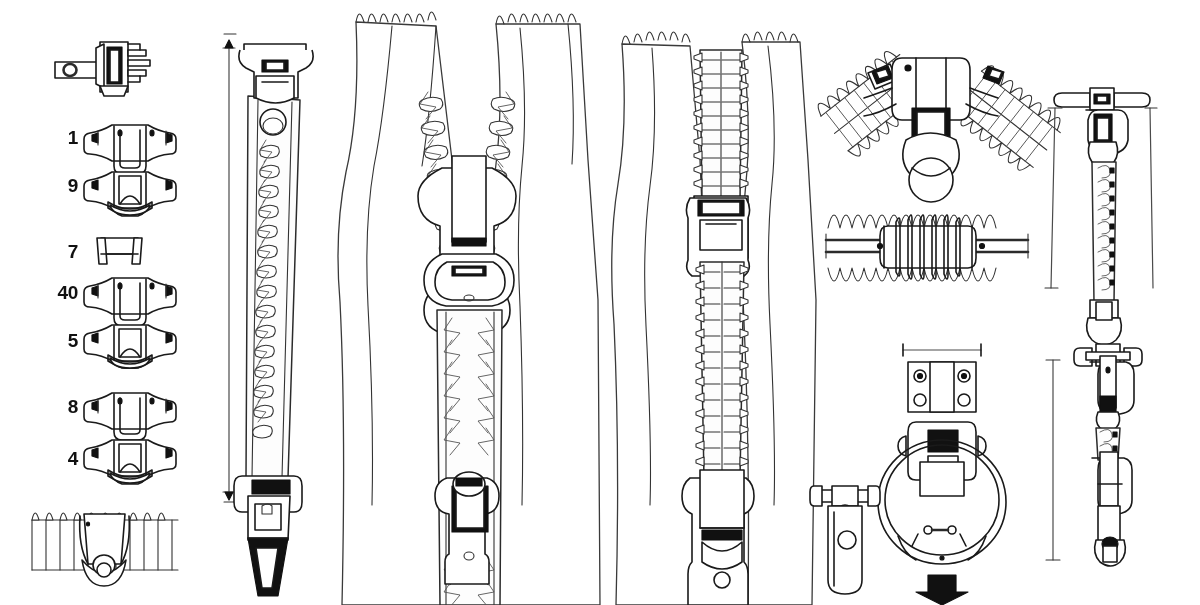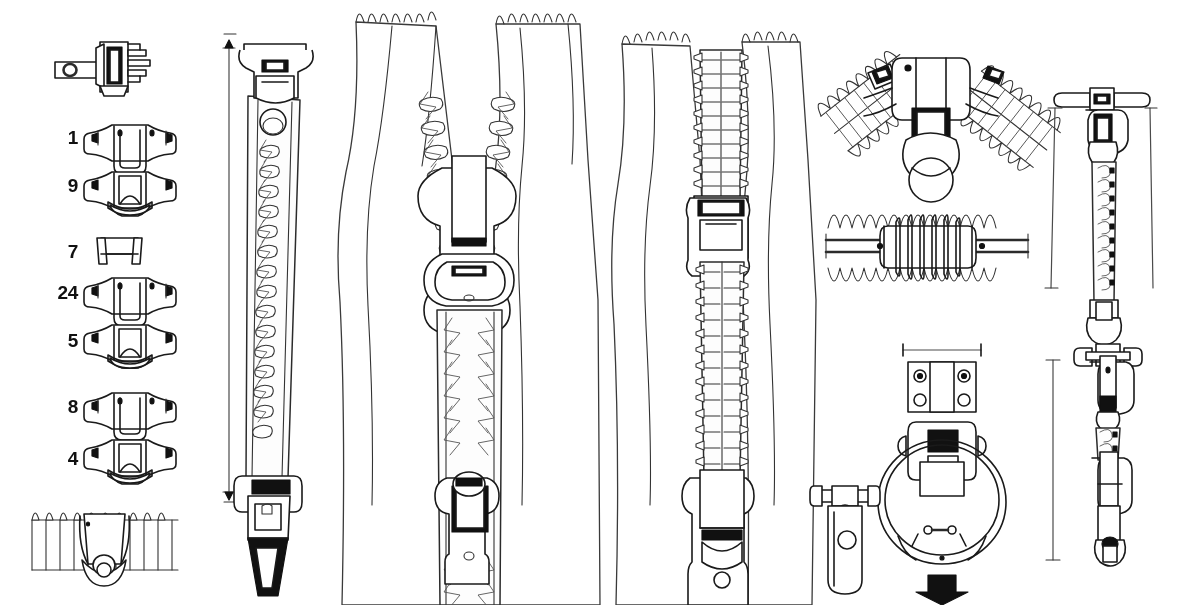--- a/index.html
+++ b/index.html
@@ -638,18 +638,18 @@
       <path class="fillw" d="M1096,540 q-4,14 4,22 q11,8 20,0 q8,-8 4,-22 z"></path>
       <ellipse class="fillk" cx="1110" cy="544" rx="8" ry="7"></ellipse>
       <path class="fillw" d="M1103,546 L1117,546 L1117,562 L1103,562 Z"></path>
     </g>
 
   </svg>
 
   <div class="label" style="left:52px;top:128px;width:26px;">1</div>
   <div class="label" style="left:40px;top:176px;width:38px;">9</div>
   <div class="label" style="left:52px;top:242px;width:26px;">7</div>
-  <div class="label" style="left:40px;top:283px;width:38px;">24</div>
+  <div class="label" style="left:40px;top:283px;width:38px;">40</div>
   <div class="label" style="left:52px;top:331px;width:26px;">5</div>
   <div class="label" style="left:52px;top:397px;width:26px;">8</div>
   <div class="label" style="left:52px;top:449px;width:26px;">4</div>
 
 </div>
 
 </body></html>

